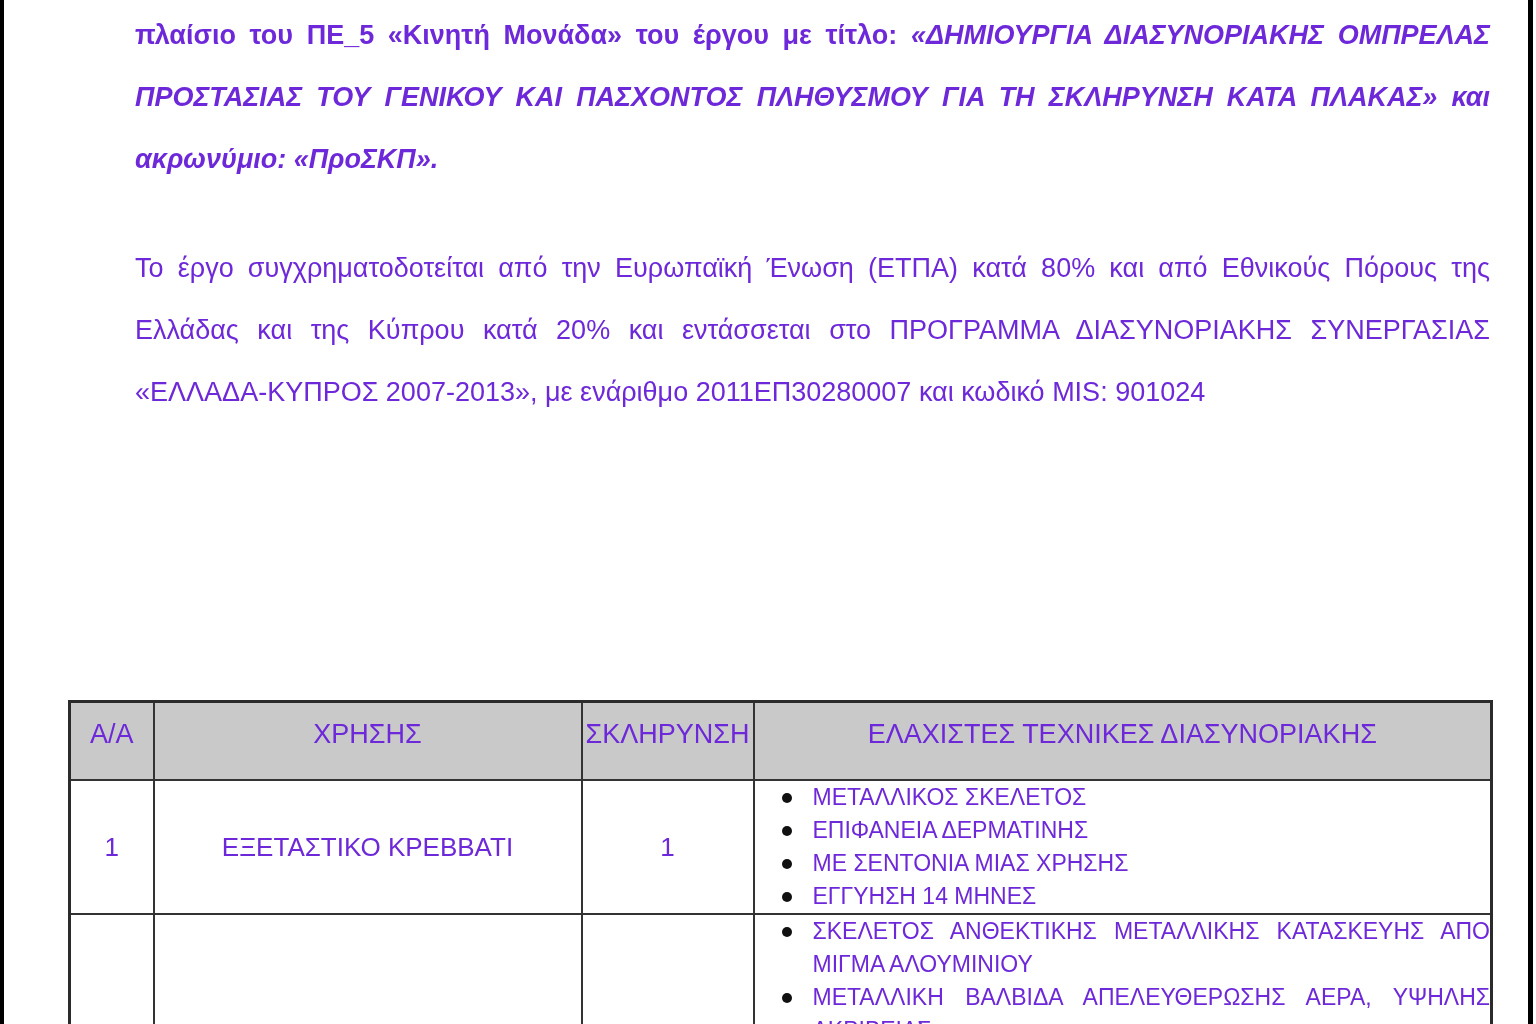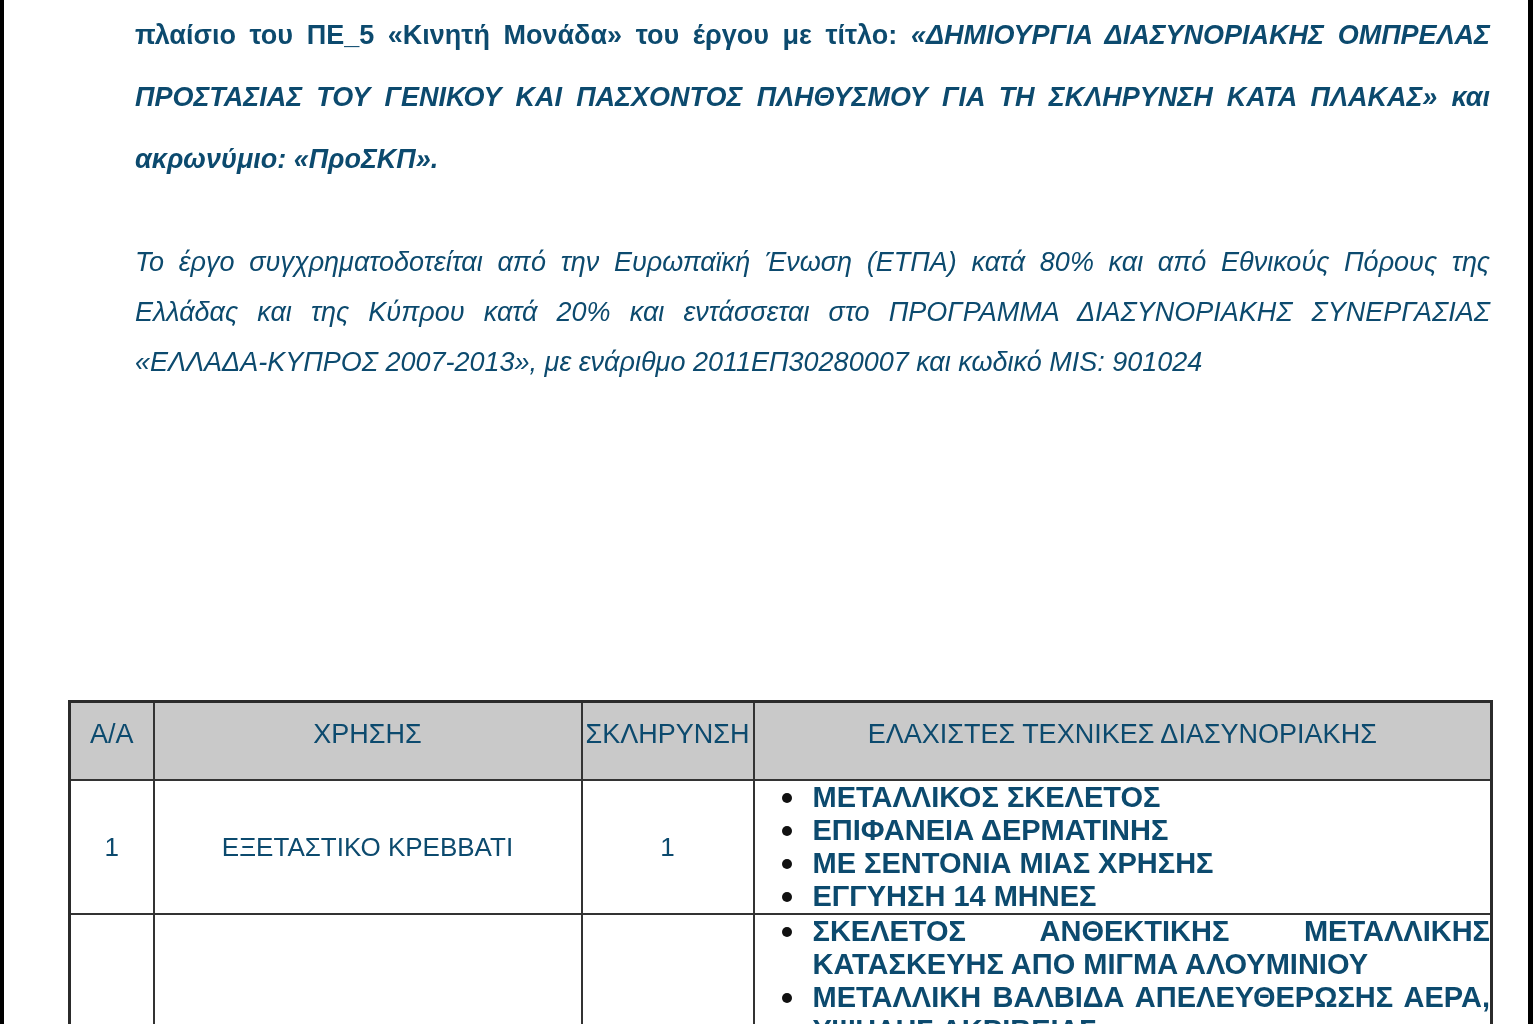--- a/index.html
+++ b/index.html
@@ -7,21 +7,21 @@
     padding: 0;
     background: #ffffff;
   }
   .page {
     position: relative;
     width: 1536px;
     height: 1024px;
     background: #ffffff;
     overflow: hidden;
     font-family: "Liberation Sans", "DejaVu Sans", sans-serif;
-    color: #0c4a6e;
+    color: #6d28d9;
   }
   .edge {
     position: absolute;
     top: 0;
     bottom: 0;
     background: #000000;
   }
   .edge-left  { left: 0; width: 4px; }
   .edge-right { left: 1528px; width: 5px; }
 
@@ -37,22 +37,21 @@
     text-align: justify;
   }
   p.p1 {
     margin-top: 4px;
     line-height: 62px;
     font-weight: bold;
   }
   p.p1 .title-italic { font-style: italic; }
   p.p2 {
     margin-top: 47px;
-    line-height: 50px;
-    font-style: italic;
+    line-height: 62px;
   }
   p.p3 {
     margin-top: 45px;
     line-height: 59px;
   }
   p.p4 {
     margin-top: 0;
     line-height: 59px;
   }
   .b { font-weight: bold; }
@@ -83,22 +82,21 @@
   tr.body-row-1 td { height: 128px; }
   tr.body-row-2 td { height: 150px; }
   td.c-center {
     text-align: center;
     vertical-align: middle;
     font-size: 26px;
   }
   td.c-specs {
     vertical-align: top;
     padding: 7px 14px 0 0;
-    font-size: 29px;
-    font-weight: bold;
+    font-size: 23px;
   }
   .bullet {
     position: relative;
     padding-left: 58px;
     line-height: 33px;
   }
   .bullet::before {
     content: "";
     position: absolute;
     left: 27px;

